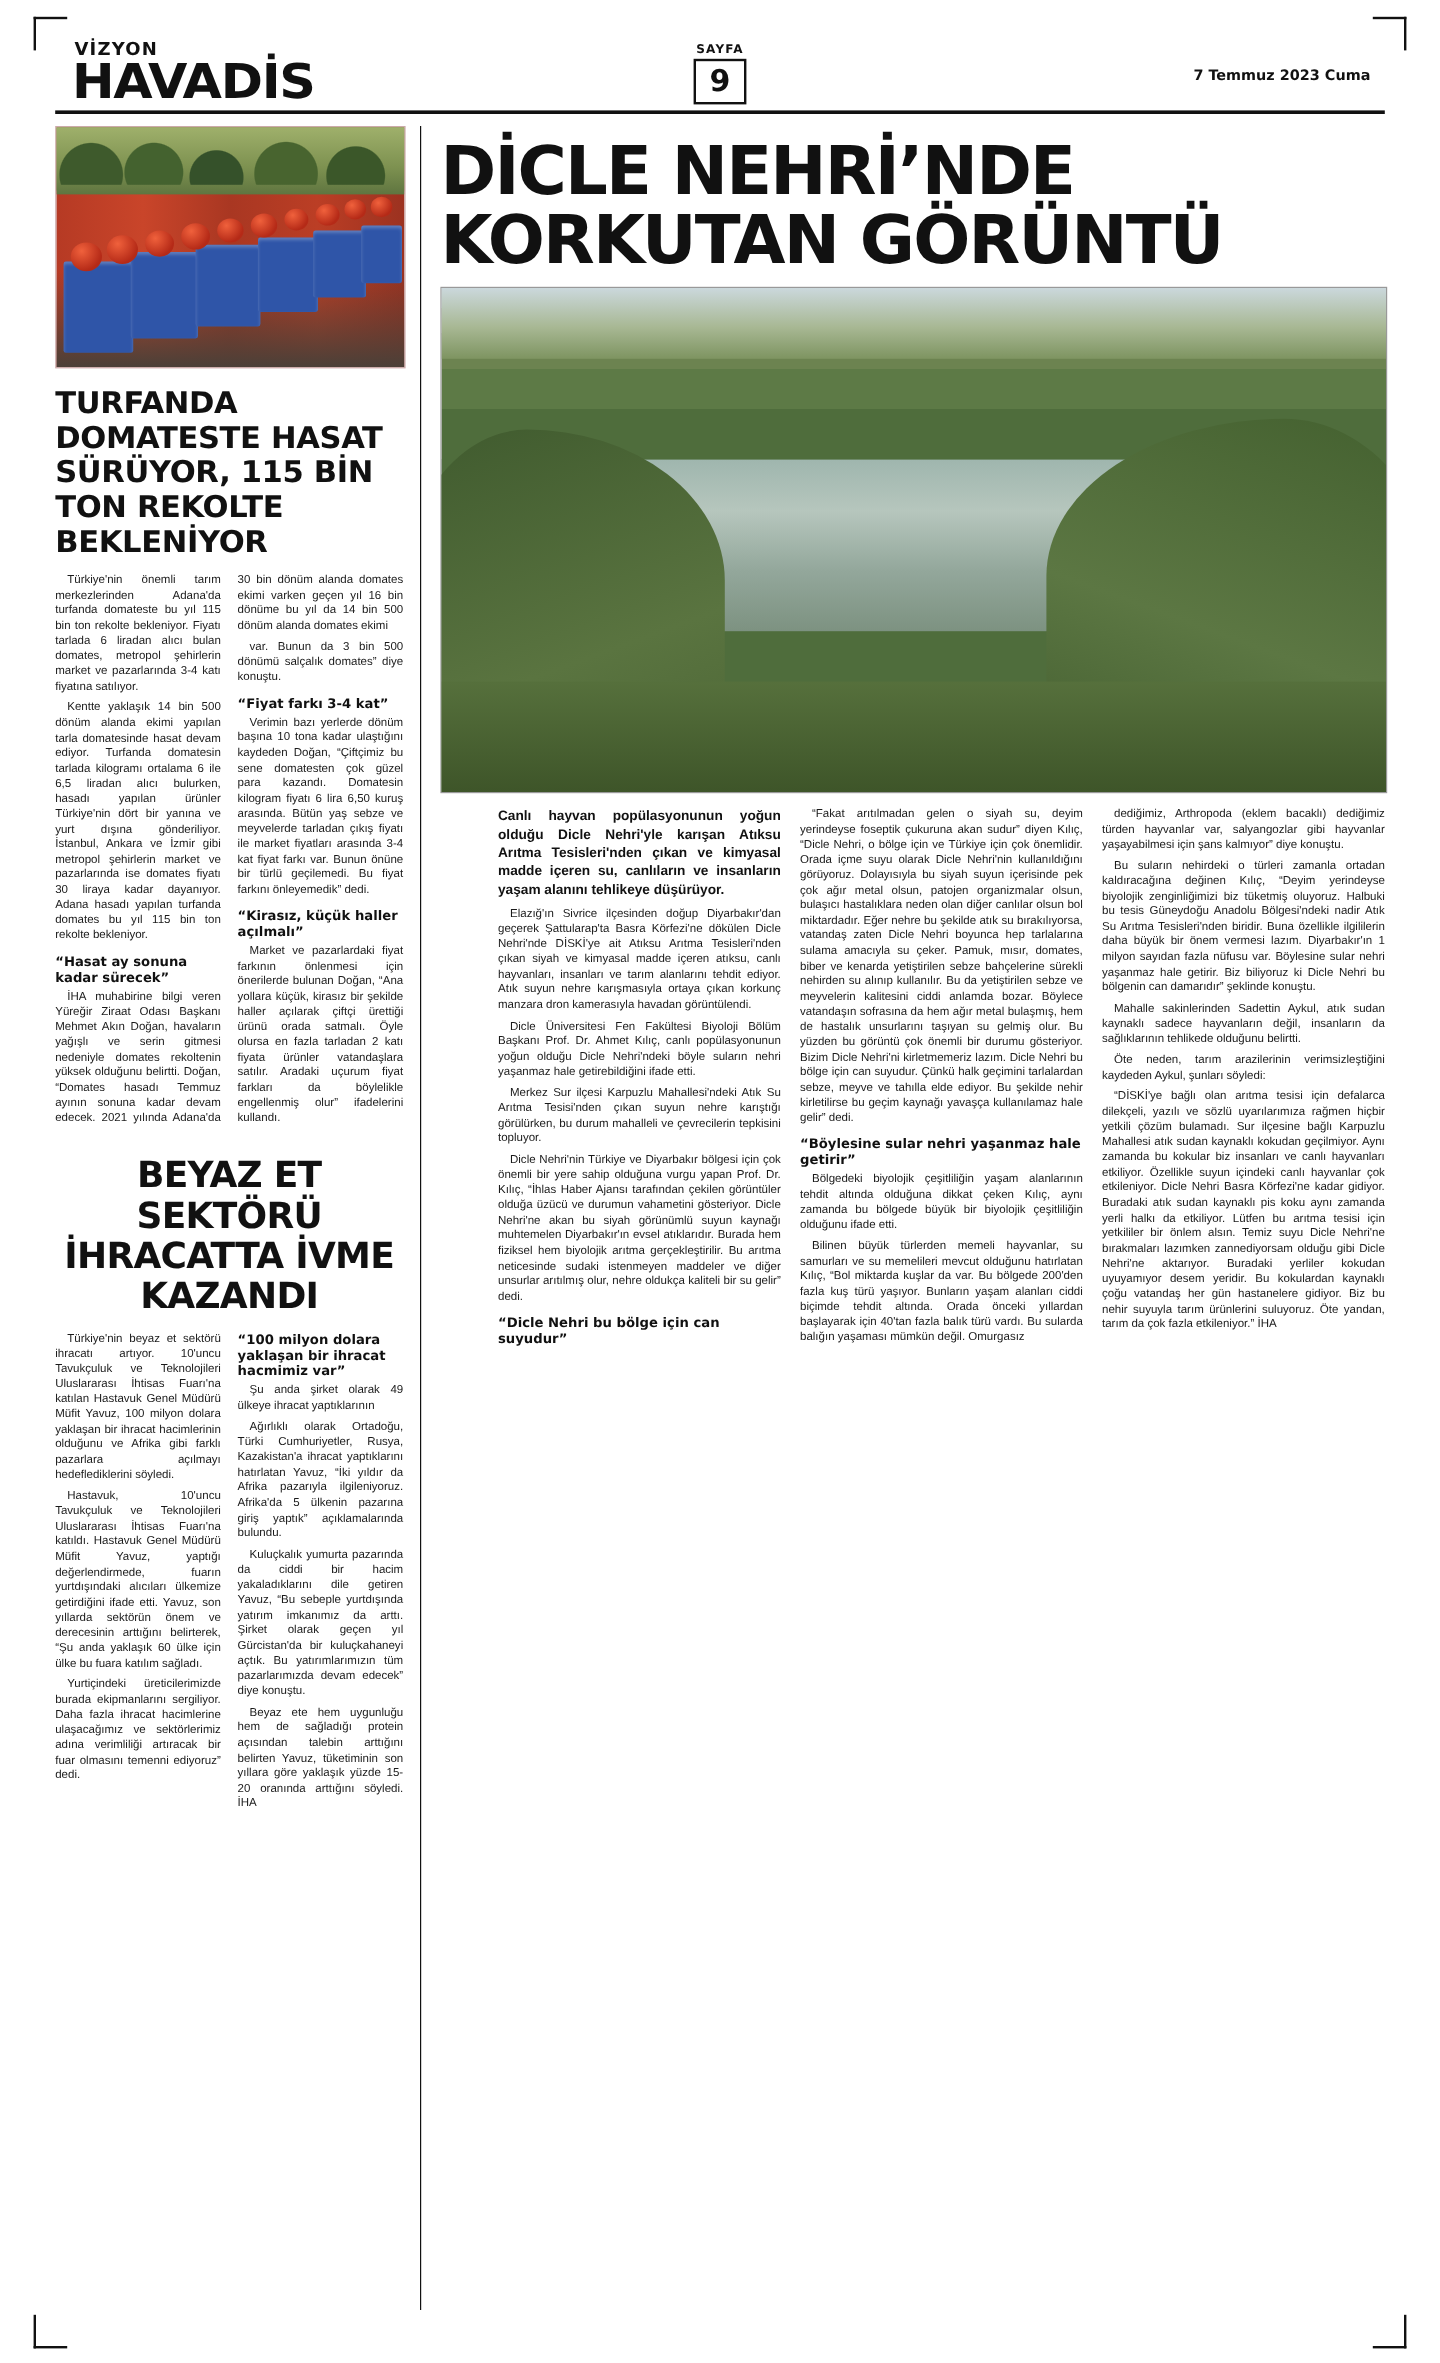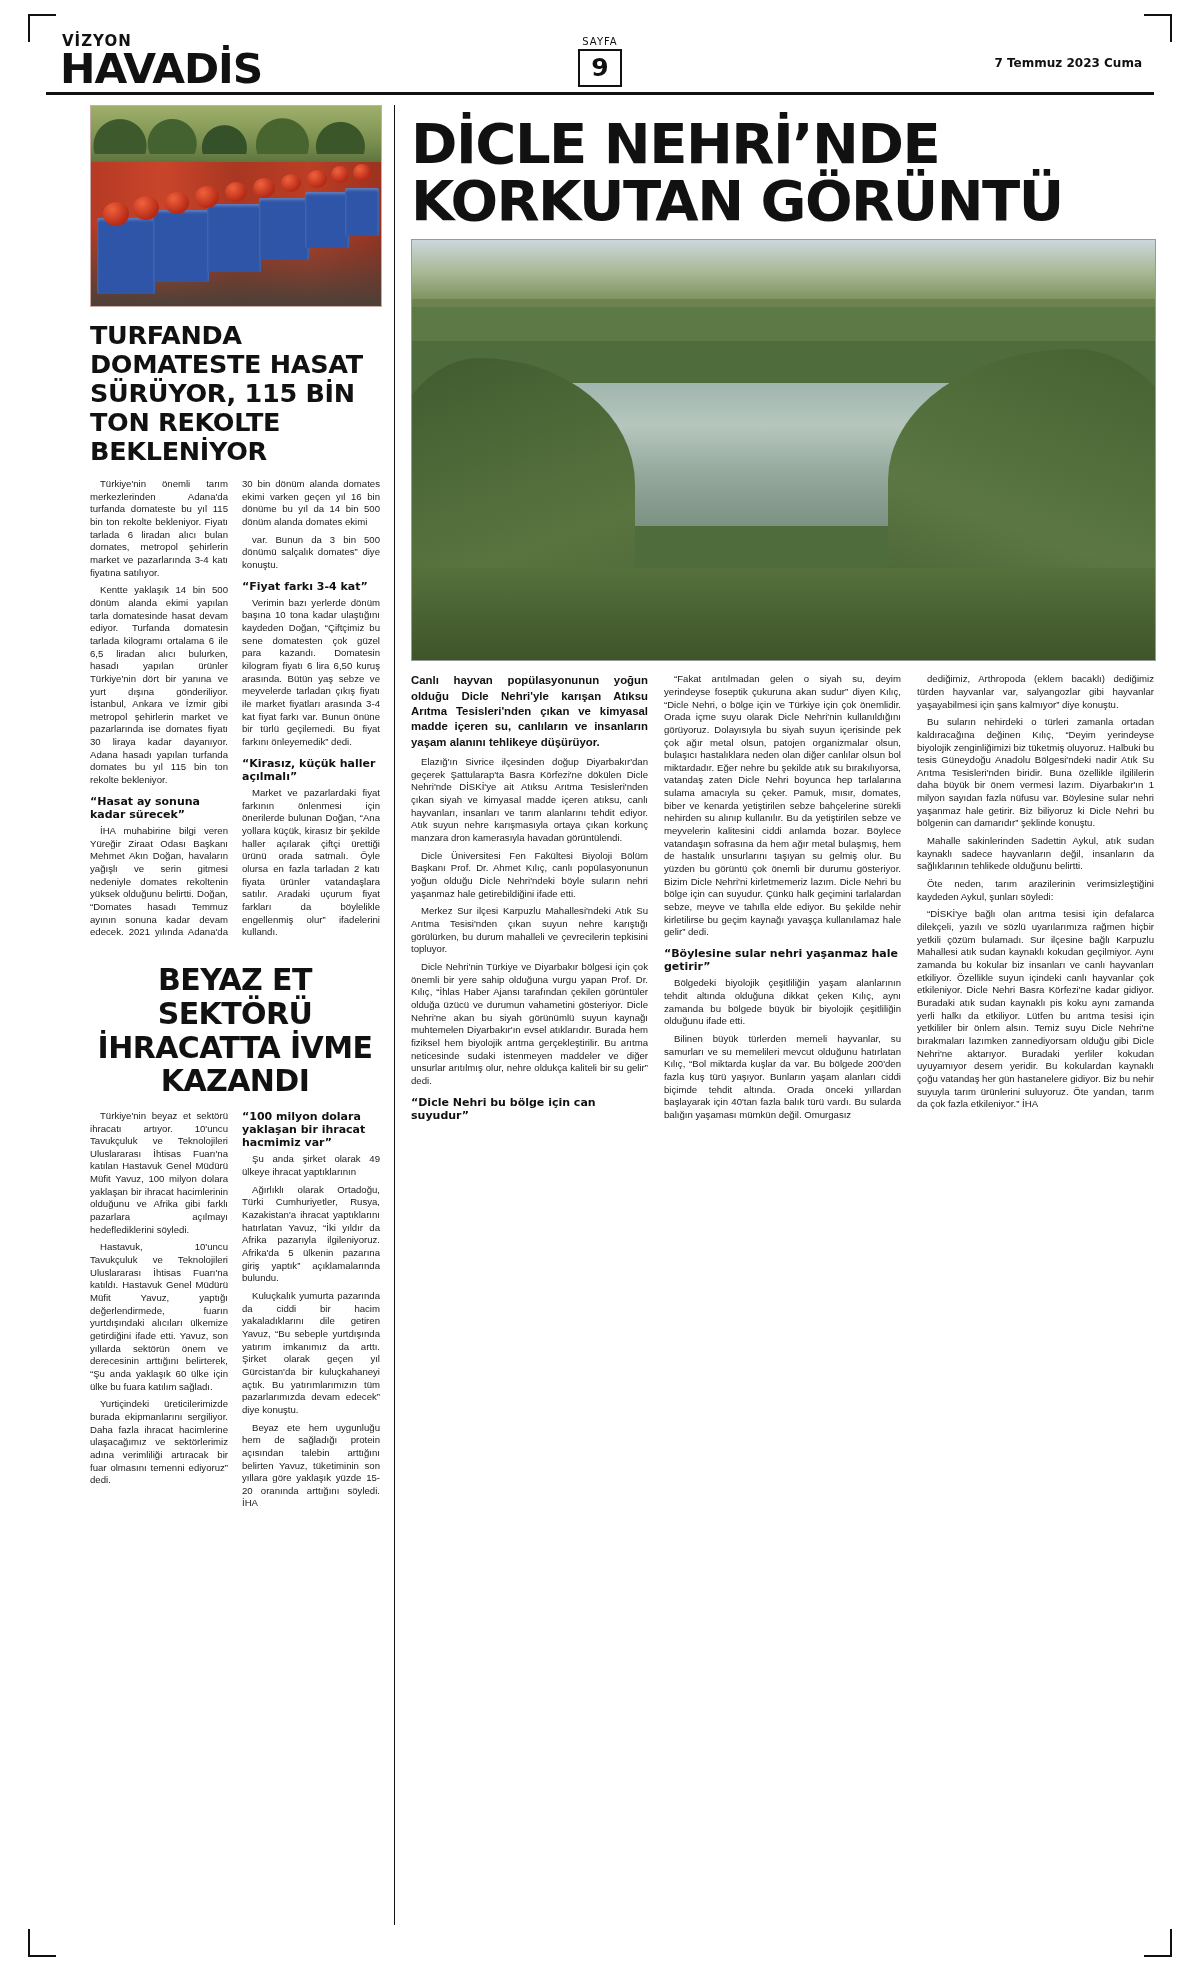--- a/index.html
+++ b/index.html
@@ -68,21 +68,21 @@
   .page-num-wrap {
     position: absolute;
     left: 50%;
     transform: translateX(-50%);
     top: 2px;
     text-align: center;
     width: 80px;
   }
   .page-num-label {
     font-size: 10px;
-    font-weight: normal;
+    font-weight: bold;
     letter-spacing: 1px;
     color: #111;
     font-family: "DejaVu Sans", sans-serif;
   }
   .page-num-box {
     margin: 2px auto 0 auto;
     width: 40px;
     height: 34px;
     border: 2px solid #111;
     font-size: 25px;
@@ -103,21 +103,20 @@
   
   .content {
     display: flex;
     gap: 14px;
     height: 1820px;
   }
   .col-left {
     width: 290px;
     flex: 0 0 290px;
     position: relative;
-    margin-left: 44px;
   }
   .col-right {
     flex: 1;
     border-left: 1.5px solid #111;
     padding-left: 16px;
     position: relative;
   }
 
   
   .photo {
@@ -270,20 +269,21 @@
     font-weight: bold;
     line-height: 1.35;
     text-align: justify;
     color: #111;
     margin: 0 0 6px 0;
   }
   .right-cols {
     display: flex;
     gap: 16px;
     margin-top: 12px;
+    margin-left: 48px;
   }
   .right-cols .rc {
     flex: 1;
   }
   .left-body {
     margin-top: 6px;
   }
 </style>
 </head>
 <body>

